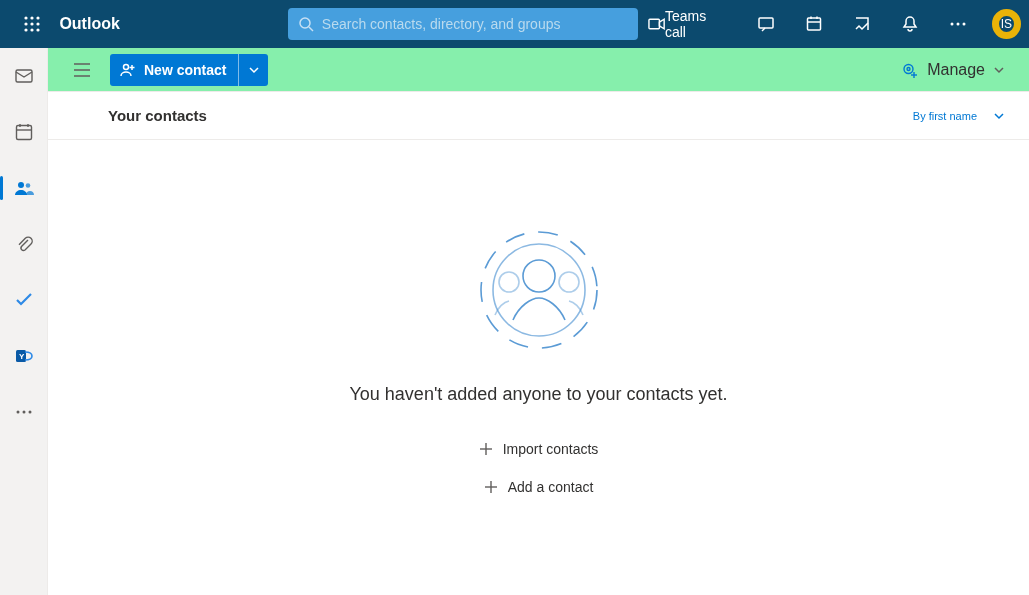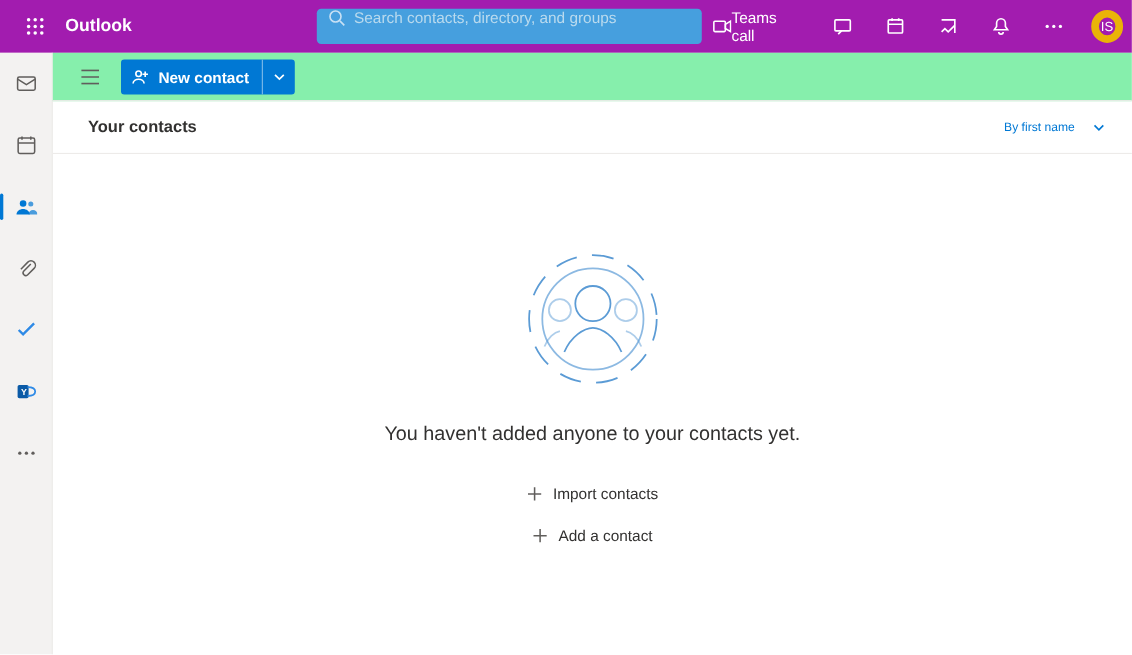--- a/index.html
+++ b/index.html
@@ -8,21 +8,21 @@
     font-family: "Segoe UI", -apple-system, BlinkMacSystemFont, sans-serif;
     background: #fff;
     color: #323130;
     width: 1029px;
     height: 595px;
     overflow: hidden;
   }
   
   .header {
     height: 48px;
-    background: #a21caf;
+    background: #0c4a6e;
     display: flex;
     align-items: center;
     color: #fff;
     padding: 0 8px;
   }
   .waffle {
     width: 48px;
     height: 48px;
     display: flex;
     align-items: center;
@@ -39,20 +39,21 @@
   .search-wrap {
     flex: 0 0 auto;
     margin-left: 144px;
   }
   .search-box {
     width: 350px;
     height: 32px;
     background: #469fde;
     border-radius: 4px;
     display: flex;
+    align-items: center;
     padding: 0 10px;
     cursor: text;
   }
   .search-box .sicon {
     margin-right: 8px;
     color: #c7e0f4;
     display:flex;
   }
   .search-box .stext {
     color: #b9daee;
@@ -190,21 +191,21 @@
     color: #323130;
     cursor: pointer;
     padding: 6px 8px;
   }
   .manage-btn .micon { color: #0078d4; display:flex; }
   .subheader {
     height: 48px;
     border-bottom: 1px solid #edebe9;
     display: flex;
     align-items: center;
-    padding: 0 20px 0 32px;
+    padding: 0 20px 0 60px;
   }
   .subheader .title {
     font-size: 15px;
     font-weight: 600;
     color: #323130;
   }
   .subheader .sortbtn {
     margin-left: auto;
     color: #0078d4;
     font-size: 11px;
@@ -394,20 +395,36 @@
           </svg>
           <span>New contact</span>
         </div>
         <div class="nc-split">
           <svg width="12" height="12" viewBox="0 0 12 12" fill="none" stroke="#fff" stroke-width="1.5">
             <path d="M2 4l4 4 4-4"></path>
           </svg>
         </div>
       </div>
       <div class="cmdbar-spacer"></div>
+      <div class="manage-btn">
+        <span class="micon">
+          <svg width="18" height="18" viewBox="0 0 18 18" fill="none" stroke="#0078d4" stroke-width="1.4">
+            <circle cx="7.5" cy="8" r="4.5"></circle>
+              <circle cx="7.5" cy="8" r="1.5"></circle>
+            <line x1="13" y1="11" x2="13" y2="17"></line>
+              <line x1="10" y1="14" x2="16" y2="14"></line>
+          </svg>
+        </span>
+        <span>Manage</span>
+        <span class="chev">
+          <svg width="12" height="12" viewBox="0 0 12 12" fill="none" stroke="#605e5c" stroke-width="1.5">
+              <path d="M2 4l4 4 4-4"></path>
+            </svg>
+        </span>
+      </div>
     </div>
 
     <div class="subheader">
       <span class="title">Your contacts</span>
       <div class="sortbtn">
         <span>By first name</span>
         <span class="chev">
           <svg width="12" height="12" viewBox="0 0 12 12" fill="none" stroke="#0078d4" stroke-width="1.5">
               <path d="M2 4l4 4 4-4"></path>
             </svg>

